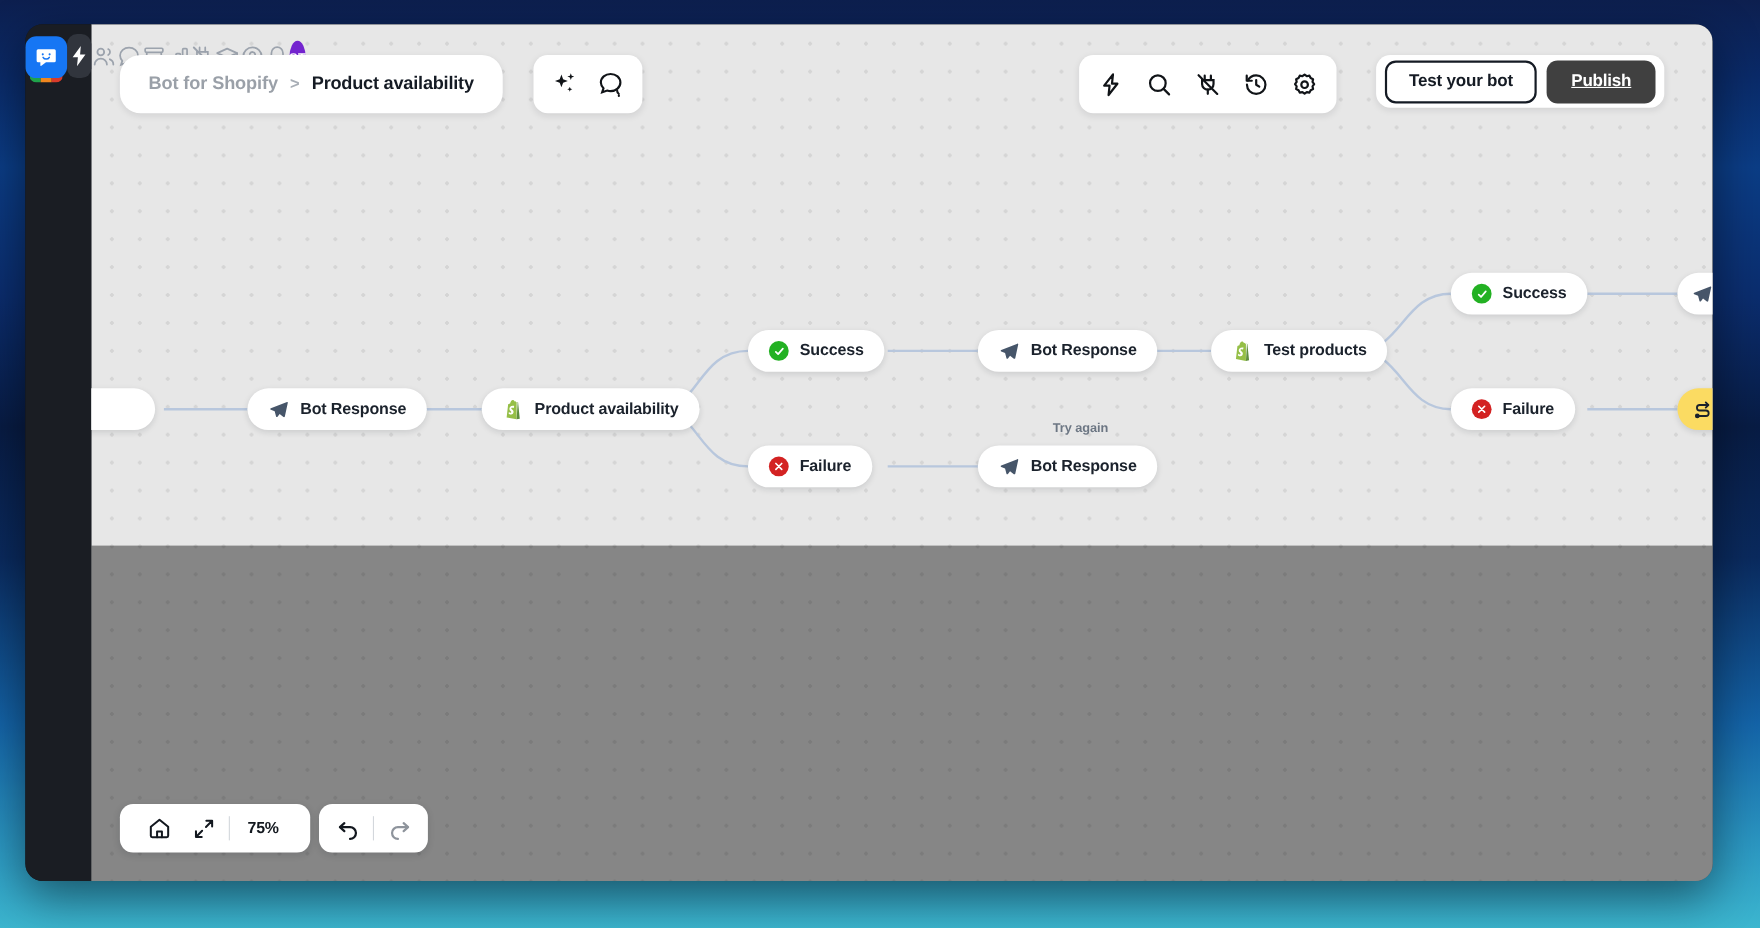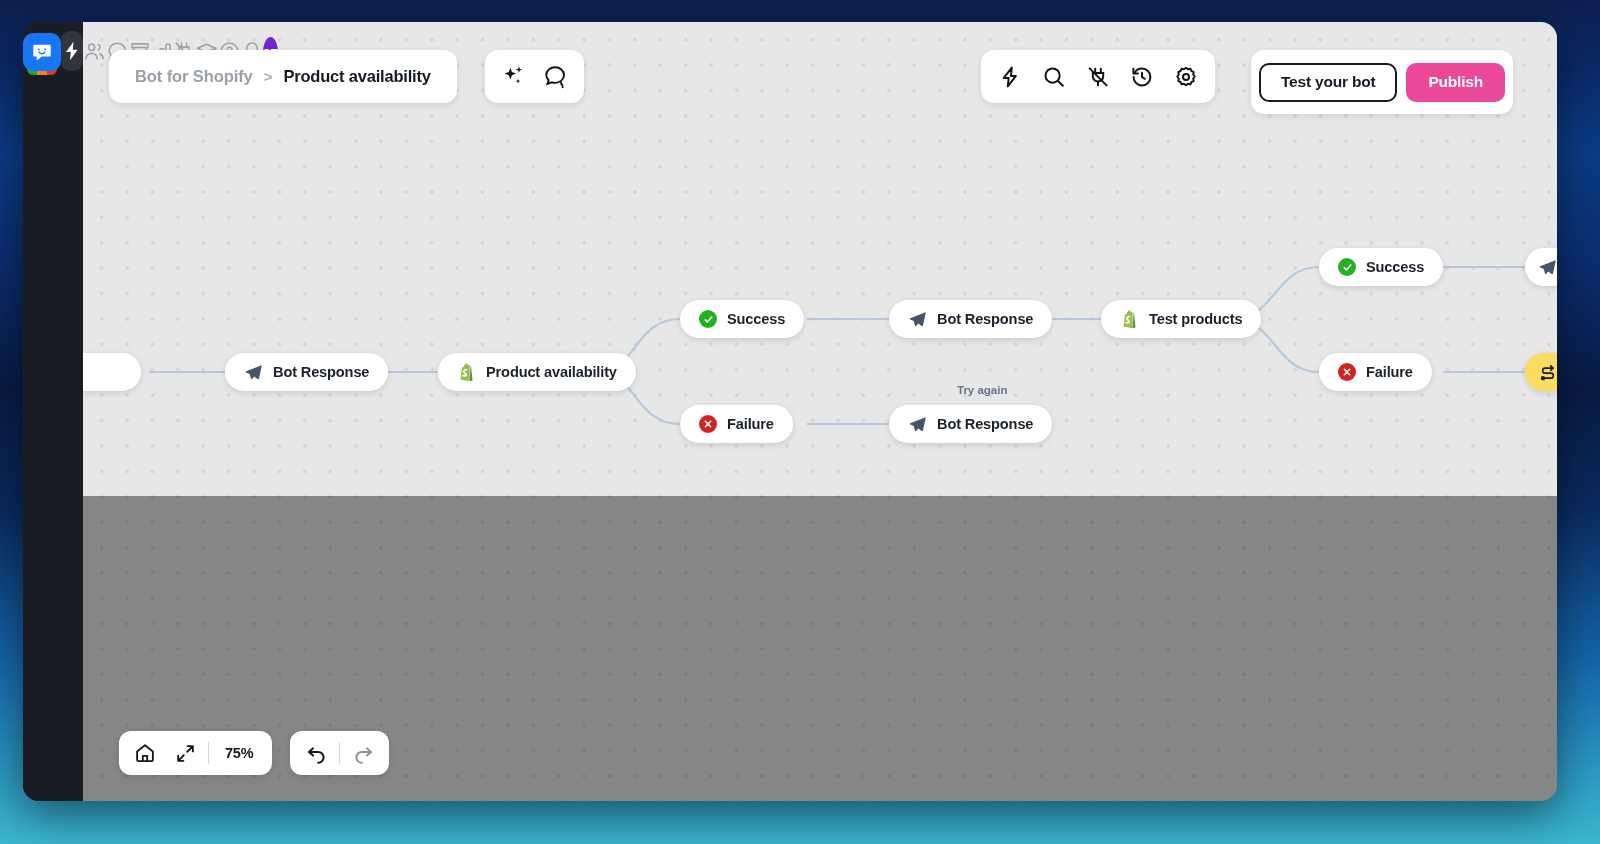--- a/index.html
+++ b/index.html
@@ -62,37 +62,37 @@
   .dim-overlay {
     position: absolute; left: 0; right: 0; top: 474px; bottom: 0;
     background: rgba(0,0,0,.42); z-index: 40; pointer-events: none;
   }
   
   .hbar {
     position: absolute; top: 28px; background: #fff; border-radius: 13px;
     box-shadow: 0 2px 7px rgba(16,22,34,.10); display: flex; align-items: center;
     z-index: 30;
   }
-  #breadcrumb-bar { left: 26px; height: 53px; padding: 0 26px; gap: 11px; }
+  #breadcrumb-bar { left: 26px; height: 53px; padding: 0 26px; gap: 11px; border-radius: 19px; }
   .bc-part { font-size: 16.5px; font-weight: 700; color: #9aa0a8; cursor: pointer; letter-spacing: -.1px; }
   .bc-sep { color: #a8aeb6; font-size: 15px; font-weight: 600; }
   .bc-current { font-size: 16.5px; font-weight: 700; color: #151b24; letter-spacing: -.2px; }
   #ai-bar { left: 402px; height: 53px; padding: 0 16px; gap: 16px; }
   #tools-bar { left: 898px; height: 53px; padding: 0 17px; gap: 20px; }
-  #actions-bar { left: 1168px; height: 64px; padding: 7px 8px; gap: 9px; }
+  #actions-bar { left: 1168px; height: 48px; padding: 7px 8px; gap: 9px; }
   .ticon { color: #111418; cursor: pointer; display: flex; align-items: center; justify-content: center; }
   .btn-outline {
     height: 39px; padding: 0 20px; border: 2px solid #151b24; border-radius: 10px;
     background: #fff; color: #151b24; font-size: 15.5px; font-weight: 700;
     font-family: "Liberation Sans", sans-serif; cursor: pointer; letter-spacing: -.2px;
   }
   .btn-primary {
     height: 39px; padding: 0 22px; border: none; border-radius: 10px;
-    background: #ec4899; color: #fff; font-size: 15.5px; font-weight: 700;
-    font-family: "Liberation Sans", sans-serif; cursor: pointer; letter-spacing: -.2px;
+    background: #404040; color: #fff; font-size: 15.5px; font-weight: 700;
+    font-family: "Liberation Sans", sans-serif; cursor: pointer; letter-spacing: -.2px; text-decoration: underline;
   }
   
   #flow-svg { position: absolute; left: 0; top: 0; width: 100%; height: 474px; z-index: 5; }
   .node {
     position: absolute; height: 38px; border-radius: 19px; background: #fff;
     box-shadow: 0 2px 6px rgba(16,22,34,.13);
     display: flex; align-items: center; gap: 10px; padding: 0 19px;
     z-index: 12; cursor: pointer; white-space: nowrap;
   }
   .node-label { font-size: 14.6px; font-weight: 700; color: #1b222c; letter-spacing: -.15px; }
@@ -105,21 +105,21 @@
   .ico { display: flex; align-items: center; justify-content: center; flex: 0 0 auto; }
   .badge { width: 18px; height: 18px; border-radius: 50%; display: flex; align-items: center; justify-content: center; }
   .badge.ok { background: #23b123; }
   .badge.err { background: #d32222; }
   
   .zoom-group {
     position: absolute; bottom: 26px; height: 44px; border-radius: 12px;
     background: #fff; box-shadow: 0 2px 7px rgba(16,22,34,.13);
     display: flex; align-items: center; z-index: 45;
   }
-  #zoom-controls { left: 36px; padding: 0 6px; }
+  #zoom-controls { left: 26px; padding: 0 16px; }
   #history-controls { left: 207px; padding: 0 6px; }
   .zbtn {
     width: 40px; height: 40px; display: flex; align-items: center; justify-content: center;
     color: #13181f; cursor: pointer;
   }
   .zbtn.disabled { color: #8e949c; }
   .zdiv { width: 1px; height: 22px; background: #d3d7dc; margin: 0 3px; }
   .zlabel { font-size: 14.5px; font-weight: 700; color: #13181f; padding: 0 13px; letter-spacing: -.2px; }
 </style>
 </head>

